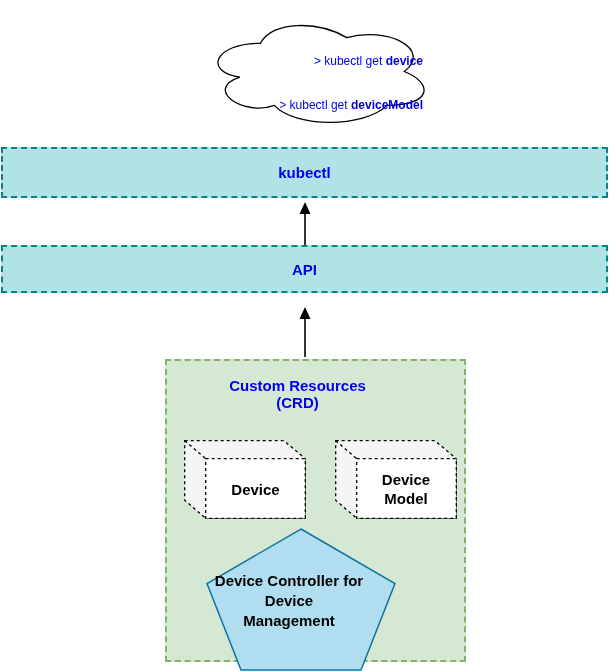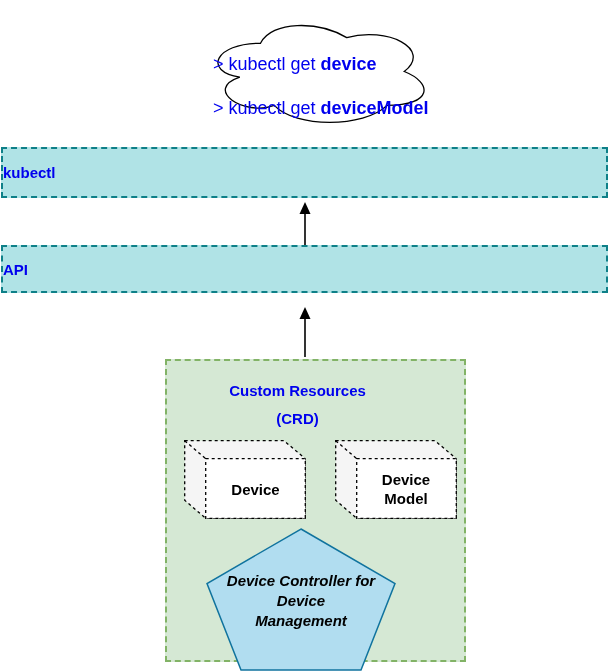--- a/index.html
+++ b/index.html
@@ -11,38 +11,38 @@
     overflow: hidden;
     font-family: "Liberation Sans", sans-serif;
   }
   .abs { position: absolute; }
 
   
   .cloud-line {
     position: absolute;
     left: 213px;
     width: 210px;
-    text-align: left;
-    font-size: 18px;
+    text-align: right;
+    font-size: 12px;
     color: #0000ee;
     white-space: nowrap;
   }
   .cloud-line .cmd { font-weight: bold; }
 
   
   .layer-bar {
     position: absolute;
     left: 1px;
     width: 607px;
     box-sizing: border-box;
     background: #b0e3e6;
     border: 2px dashed #0e8088;
     display: flex;
     align-items: center;
-    justify-content: flex-start;
+    justify-content: center;
     font-size: 15px;
     font-weight: bold;
     color: #0000ee;
   }
   .bar-kubectl { top: 147px; height: 51px; }
   .bar-api     { top: 245px; height: 48px; }
 
   
   .crd-box {
     position: absolute;
@@ -56,48 +56,47 @@
   }
   .crd-title {
     position: absolute;
     left: 180px;
     top: 377px;
     width: 235px;
     text-align: center;
     font-size: 15px;
     font-weight: bold;
     color: #0000ee;
-    line-height: 28px;
+    line-height: 17px;
     white-space: pre-line;
   }
 
   .cube-label {
     position: absolute;
     text-align: center;
     font-size: 15px;
     font-weight: bold;
     color: #000000;
     line-height: 19px;
     white-space: pre-line;
   }
   .cube1-label { left: 205px; top: 480px; width: 101px; }
   .cube2-label { left: 356px; top: 470px; width: 100px; }
 
   .pentagon-label {
     position: absolute;
-    left: 211px;
+    left: 199px;
     top: 571px;
     width: 180px;
     text-align: center;
     font-size: 15px;
     font-weight: bold;
     color: #000000;
     line-height: 20px;
     white-space: pre-line;
-    font-style: italic;
   }
 </style>
 </head>
 <body>
 
 <div class="canvas">
 
   <svg class="abs" style="left:203px; top:15px;" width="230" height="113" viewBox="0 0 230 113">
     <path d="M 57.5 28.25
              C 11.5 28.25 0 56.5 36.8 62.15

